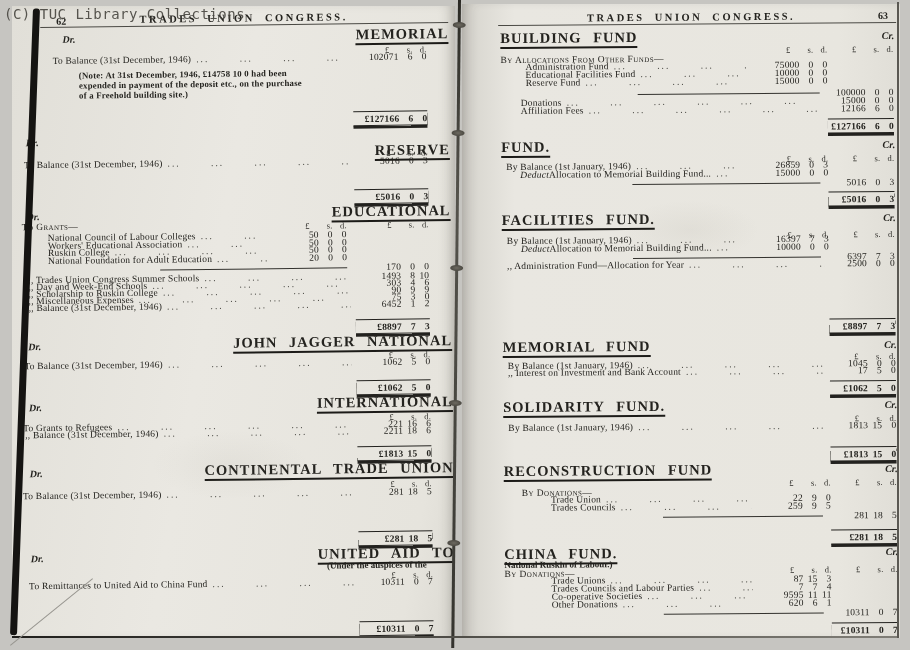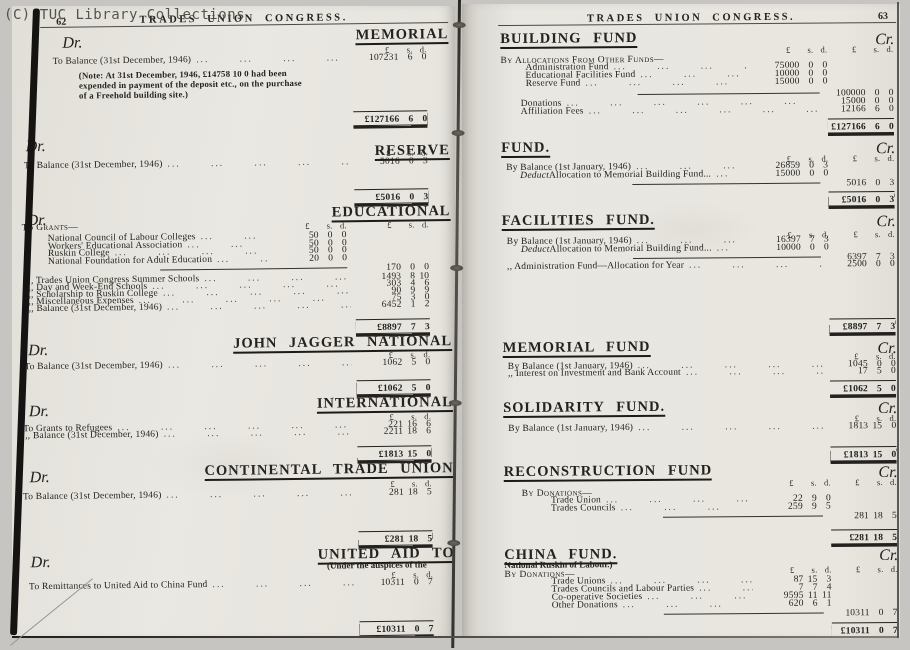--- a/index.html
+++ b/index.html
@@ -27,21 +27,21 @@
   .amt66{display:flex;width:66px;flex:none;}
   .ap{flex:1;text-align:right;} .as{width:14px;flex:none;text-align:right;} .ad{width:14px;flex:none;text-align:right;}
   .mr8{margin-right:8px;}
   .asp{width:82px;flex:none;} .asp66{width:66px;flex:none;}
   .ch{font-size:8.5px;color:#2e2d29;} .ch .ap{padding-right:9px;}
   .tamt{border-top:1px solid #23221f;border-bottom:1px solid #23221f;box-shadow:0 2.5px 0 #23221f;
     padding:1.5px 0;font-weight:700;}
   .ttl{position:absolute;font-weight:700;font-size:14.5px;line-height:15px;letter-spacing:1px;
     word-spacing:7px;border-bottom:2px solid #1c1b18;padding-bottom:1px;}
   #lp .ttl{right:7px;} #rp .ttl{left:38px;}
-  .drcr{position:absolute;font-style:italic;font-weight:400;font-size:16px;}
+  .drcr{position:absolute;font-style:italic;font-weight:700;font-size:10px;}
   .head{position:absolute;left:30px;right:10px;text-align:center;font-size:10.5px;font-weight:600;
     letter-spacing:2.5px;word-spacing:5px;}
   .pnum{position:absolute;font-size:10px;font-weight:600;}
   .hrule{position:absolute;height:1px;background:#4a4944;}
   .note{position:absolute;width:232px;font-size:8.8px;font-weight:700;line-height:9.8px;letter-spacing:.2px;white-space:normal;}
   .sub{position:absolute;font-size:9px;font-weight:700;}
   .bar{position:absolute;left:10px;top:8px;width:7px;height:627px;background:#151412;border-radius:3px;
     transform:rotate(2.1deg);transform-origin:0 100%;z-index:3;}
   .bind{position:absolute;left:458px;top:0;width:3px;height:648px;z-index:3;
     background:linear-gradient(to bottom,#2a2924,#55534c 30%,#45443e 70%,#34332e);
@@ -73,21 +73,21 @@
         <span class="amt">
           <span class="ap">£</span>
           <span class="as">s.</span>
           <span class="ad">d.</span>
         </span>
       </div>
   <div class="r lr" style="top:45px;left:40px">
         <span class="lbl">To Balance (31st December, 1946)</span>
         <span class="ldr"></span>
         <span class="amt">
-          <span class="ap">107231</span>
+          <span class="ap">102071</span>
           <span class="as">6</span>
           <span class="ad">0</span>
         </span>
       </div>
   <div class="note" style="left:66px;top:61px">(Note: At 31st December, 1946, £14758 10 0 had been expended in payment of the deposit  etc., on the purchase of a Freehold building site.)</div>
   <div class="r lr" style="top:104px;left:40px">
         <span class="sp0"></span>
         <span class="amt tamt">
           <span class="ap">£127166</span>
           <span class="as">6</span>

